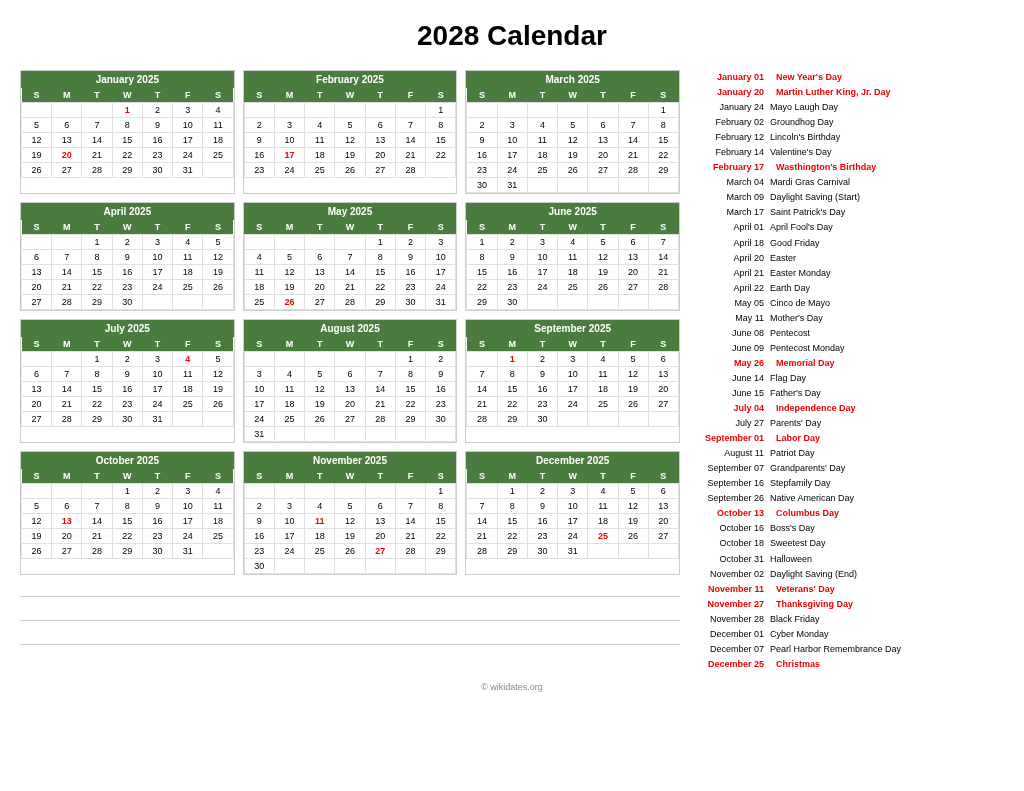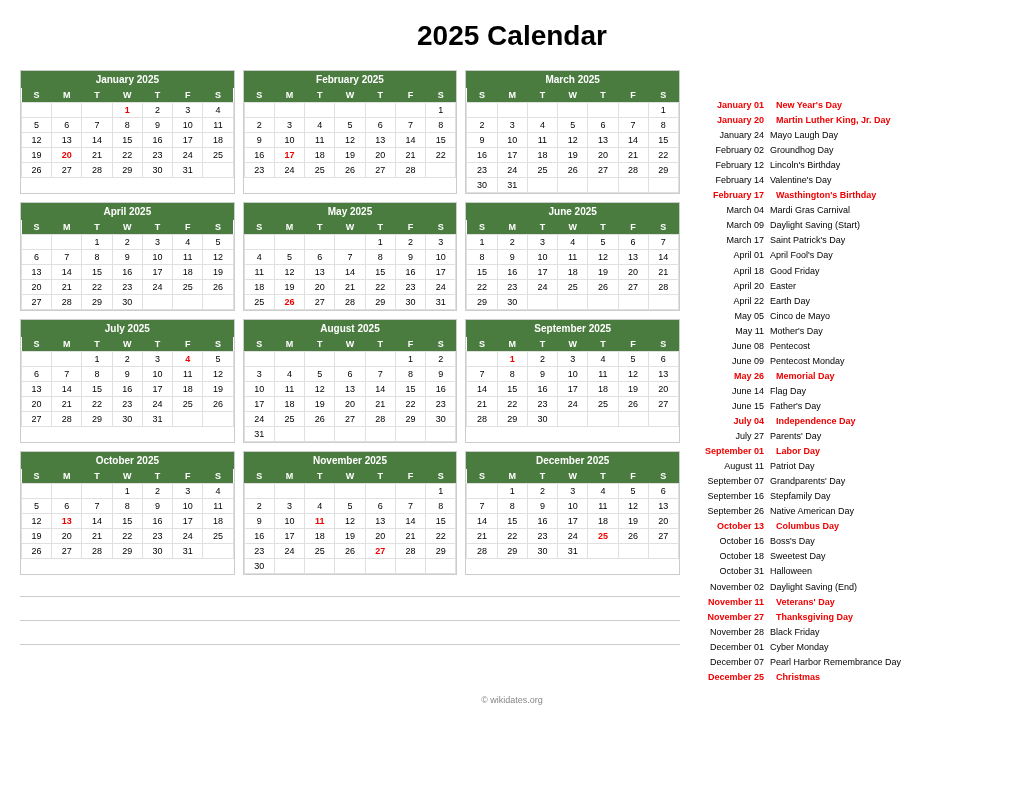--- a/index.html
+++ b/index.html
@@ -62,21 +62,20 @@
       min-width: 18px;
       color: #000;
     }
     .cal-table td.empty { background: #fff; }
     .cal-table td.sunday { color: #000; }
     .cal-table td.holiday { color: #e00; font-weight: bold; }
 
     .holidays-section {
       flex: 1;
       font-size: 9.5px;
-      margin-top: 28px;
     }
     .holiday-row {
       display: flex;
       gap: 6px;
       padding: 1px 2px;
       line-height: 1.45;
     }
     .holiday-date {
       min-width: 72px;
       text-align: right;
@@ -101,21 +100,21 @@
     }
     .waterline {
       border-bottom: 1px solid #ccc;
       margin-bottom: 10px;
       height: 14px;
     }
   </style>
 </head>
 <body>
 
-<h1>2025 Calendar</h1>
+<h1>2028 Calendar</h1>
 
 <div class="main-layout">
   <div class="calendars-section">
     <div class="calendars-grid" id="calendars-grid">
         <div class="month-calendar">
           <div class="month-header">January 2025</div>
           <table class="cal-table">
             <thead>
               <tr>
                 <th>S</th>
@@ -950,20 +949,24 @@
       </div>
       <div class="holiday-row">
         <span class="holiday-date">April 18</span>
         <span class="holiday-name">Good Friday</span>
       </div>
       <div class="holiday-row">
         <span class="holiday-date">April 20</span>
         <span class="holiday-name">Easter</span>
       </div>
       <div class="holiday-row">
+        <span class="holiday-date">April 21</span>
+        <span class="holiday-name">Easter Monday</span>
+      </div>
+      <div class="holiday-row">
         <span class="holiday-date">April 22</span>
         <span class="holiday-name">Earth Day</span>
       </div>
       <div class="holiday-row">
         <span class="holiday-date">May 05</span>
         <span class="holiday-name">Cinco de Mayo</span>
       </div>
       <div class="holiday-row">
         <span class="holiday-date">May 11</span>
         <span class="holiday-name">Mother's Day</span>

